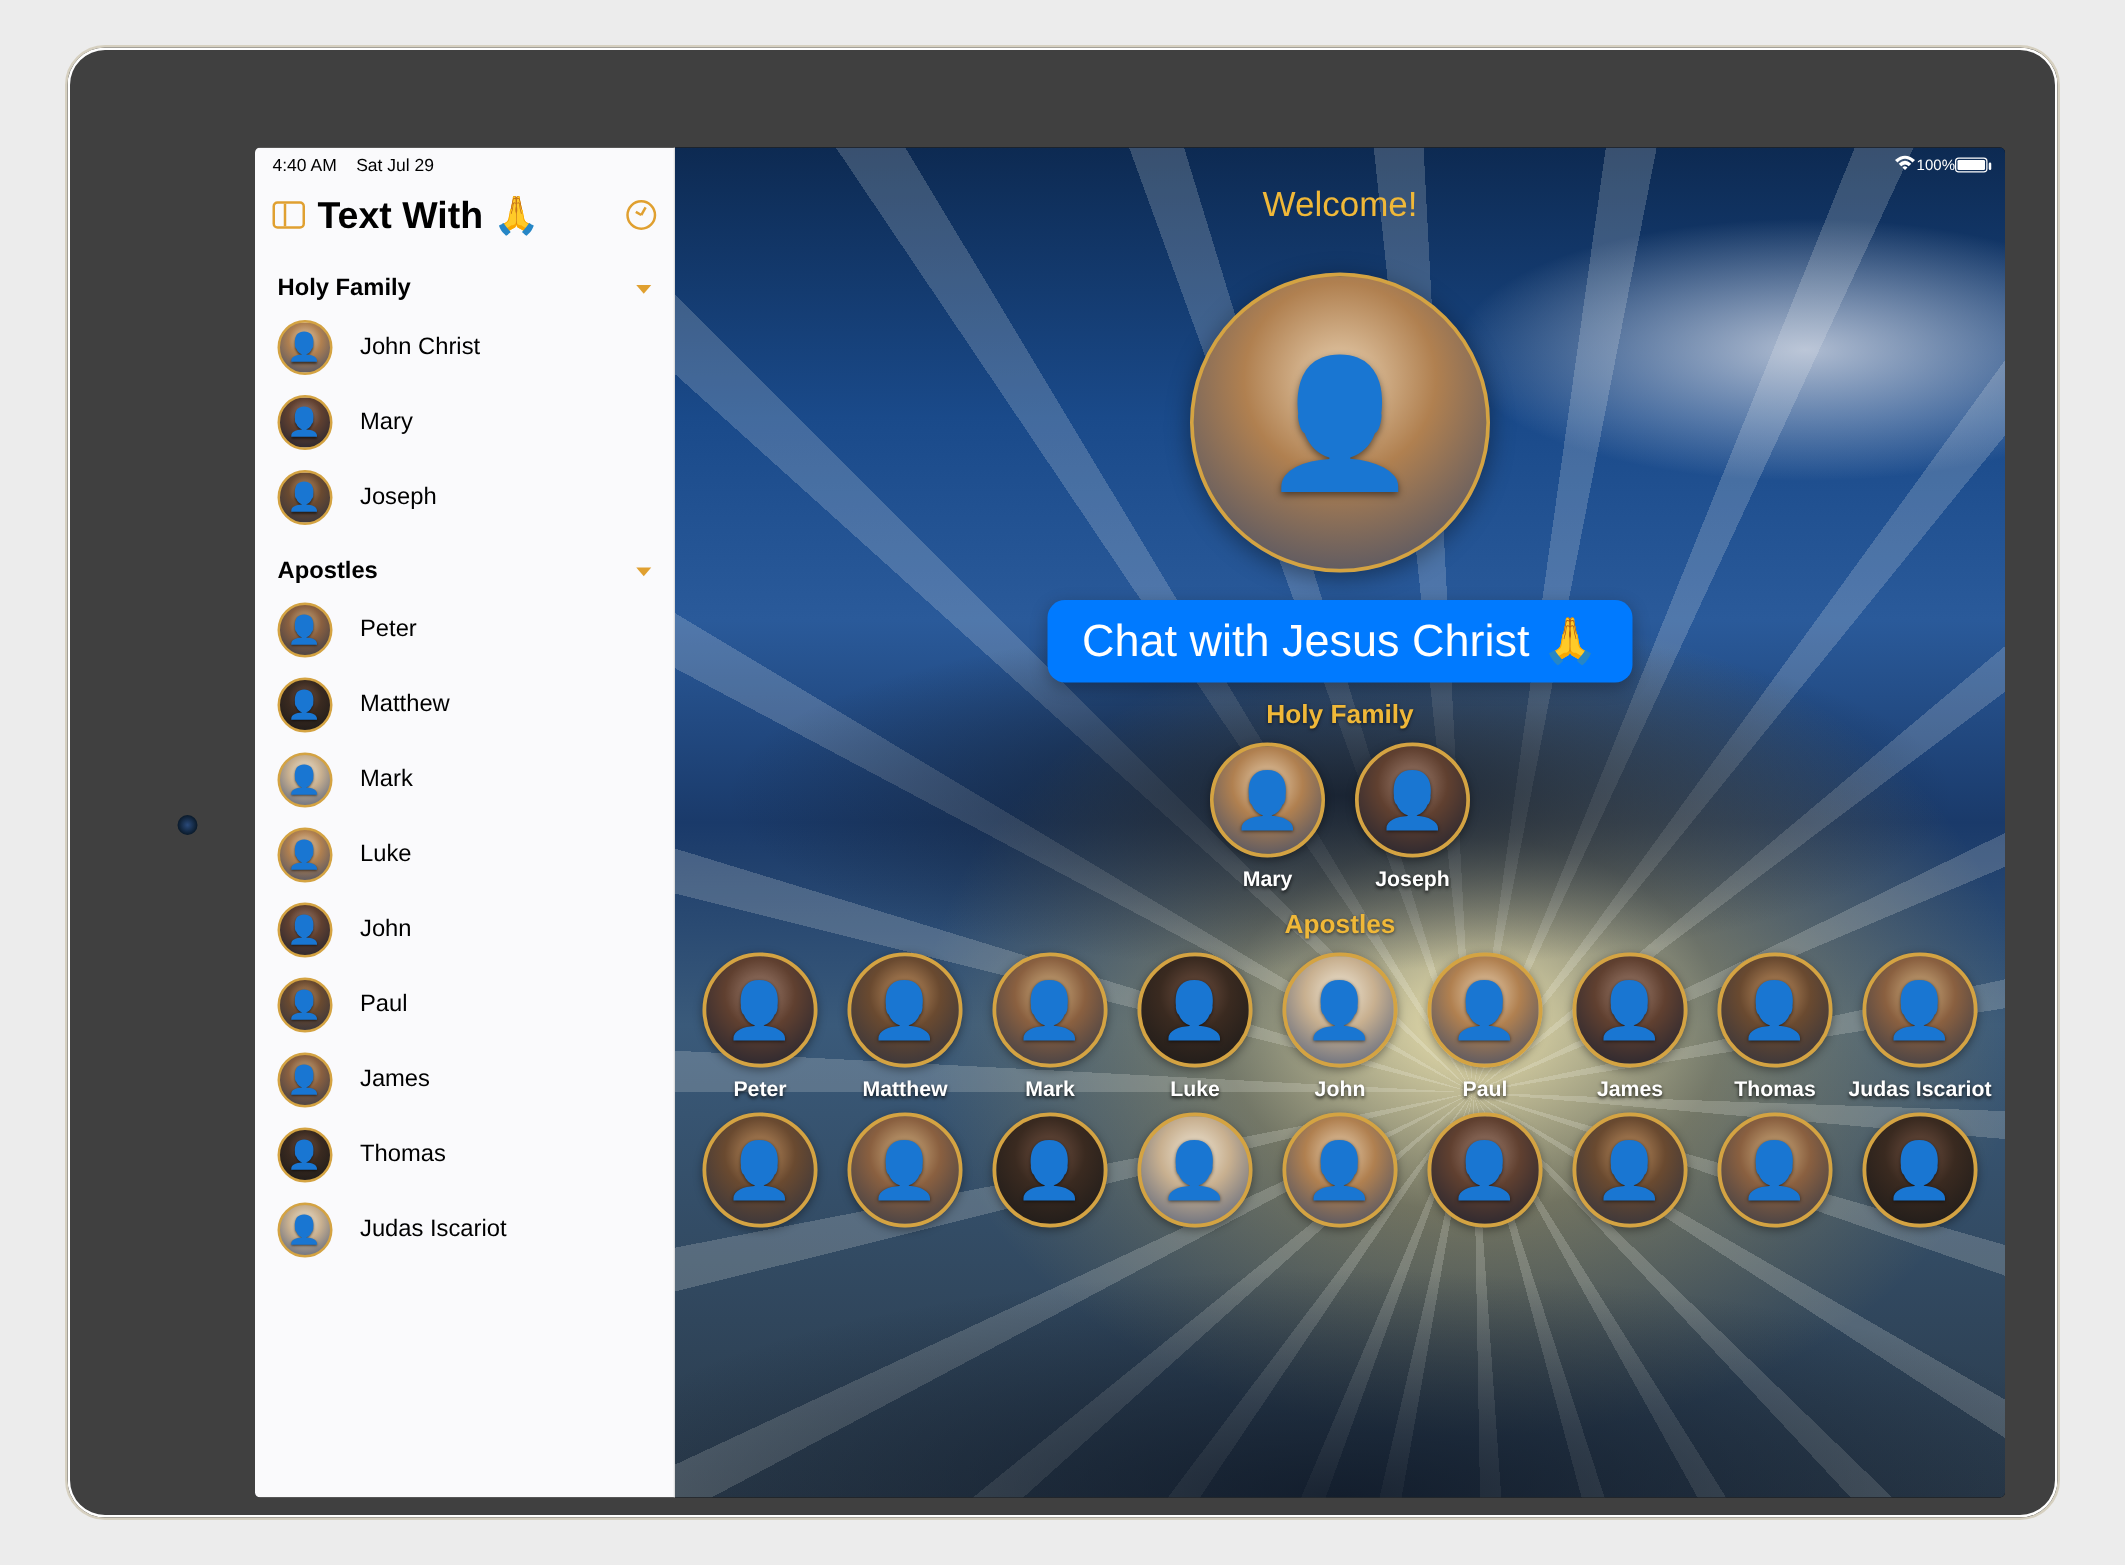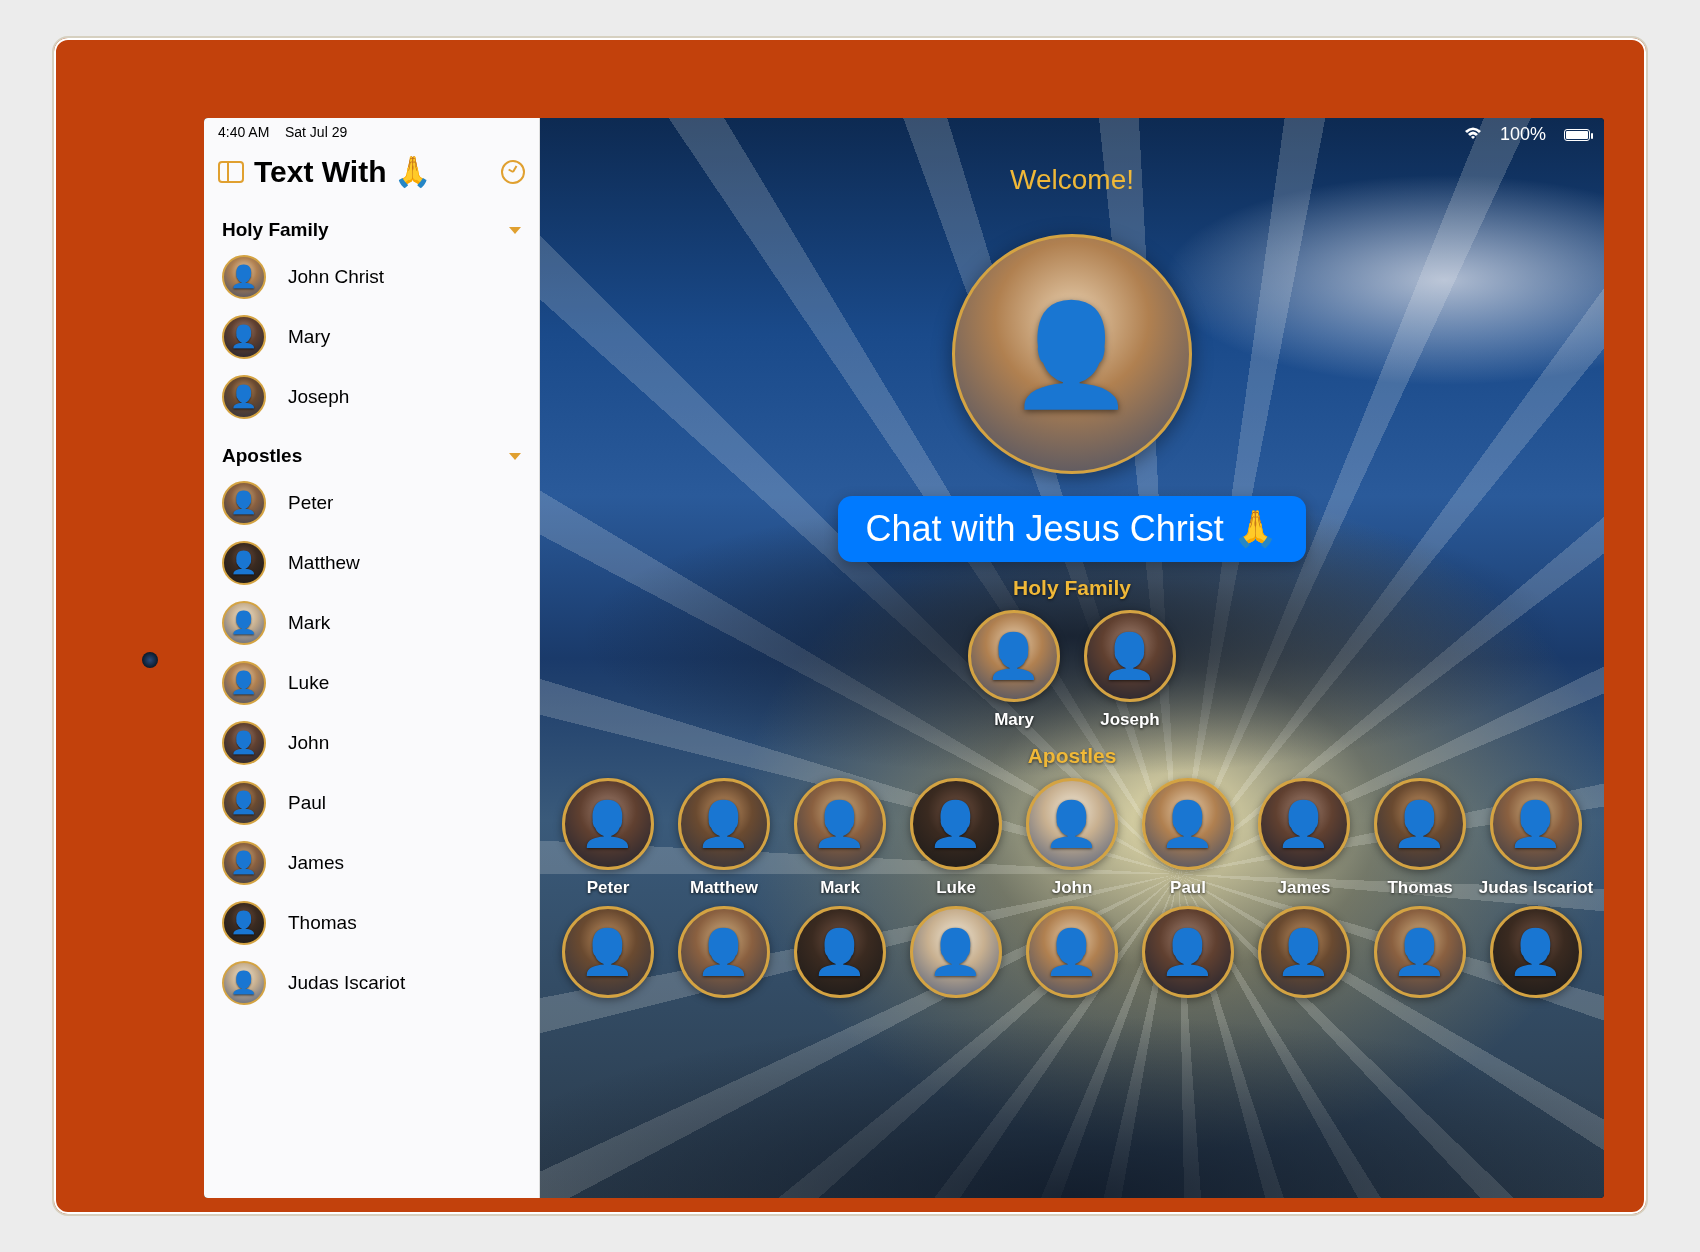--- a/index.html
+++ b/index.html
@@ -3,22 +3,22 @@
 <meta charset="utf-8">
 <style>
   * { box-sizing: border-box; margin: 0; padding: 0; }
   html, body { width: 1700px; height: 1252px; font-family: -apple-system, "Helvetica Neue", Arial, sans-serif; background: #ececec; }
 
   
   .ipad-frame {
     position: absolute;
     left: 52px; top: 36px;
     width: 1596px; height: 1180px;
-    background: #c2410c;
-    border-radius: 16px;
+    background: #404040;
+    border-radius: 32px;
     border: 2px solid #d6d0c0;
     box-shadow: inset 0 0 0 2px #fff;
   }
   .ipad-camera {
     position: absolute;
     left: 88px; top: 614px;
     width: 16px; height: 16px;
     background: radial-gradient(circle, #2a4a7a 0%, #0a1a2a 70%);
     border-radius: 50%;
   }
@@ -46,21 +46,21 @@
     position: absolute;
     top: 0; left: 0; right: 0;
     height: 28px;
     font-size: 14px;
     font-weight: 500;
     color: #000;
     z-index: 20;
     pointer-events: none;
   }
   .status-left { position: absolute; left: 14px; top: 6px; color: #000; }
-  .status-right { position: absolute; right: 14px; top: 6px; color: #fff; display:flex; align-items:center; gap:18px; font-size:18px; }
+  .status-right { position: absolute; right: 14px; top: 6px; color: #fff; display:flex; align-items:center; gap:0; font-size:12px; }
   .status-right .batt { width: 26px; height: 12px; border: 1.5px solid #fff; border-radius: 3px; position: relative; }
   .status-right .batt::after { content:""; position:absolute; right:-4px; top:3px; width:2px; height:6px; background:#fff; border-radius:1px;}
   .status-right .batt-fill { position:absolute; left:1px; top:1px; bottom:1px; width:22px; background:#fff; border-radius:1px;}
 
   
   .sidebar {
     width: 336px;
     flex-shrink: 0;
     background: #fafafc;
     border-right: 1px solid #ddd;
@@ -164,21 +164,21 @@
   }
   
   .main::after {
     content:""; position:absolute; inset:0;
     background:
       radial-gradient(ellipse 700px 200px at 50% 48%, rgba(20,30,45,0.9) 0%, transparent 70%),
       radial-gradient(ellipse 900px 260px at 50% 100%, rgba(15,25,40,0.85) 0%, transparent 70%),
       radial-gradient(ellipse 400px 150px at 85% 15%, rgba(240,240,245,0.7) 0%, transparent 70%);
     pointer-events:none;
   }
-  .main-inner { position:relative; z-index:2; padding-top: 44px; height:100%; overflow:hidden;}
+  .main-inner { position:relative; z-index:2; padding-top: 28px; height:100%; overflow:hidden;}
 
   .welcome { font-size: 28px; color: #f0b838; font-weight:500; margin-top: 2px; }
 
   .hero-avatar {
     width: 240px; height: 240px; border-radius:50%;
     border: 3px solid #d4a342;
     margin: 38px auto 0 auto;
     display:flex; align-items:center; justify-content:center;
     font-size: 100px;
     text-shadow: 0 2px 6px rgba(0,0,0,0.5);

